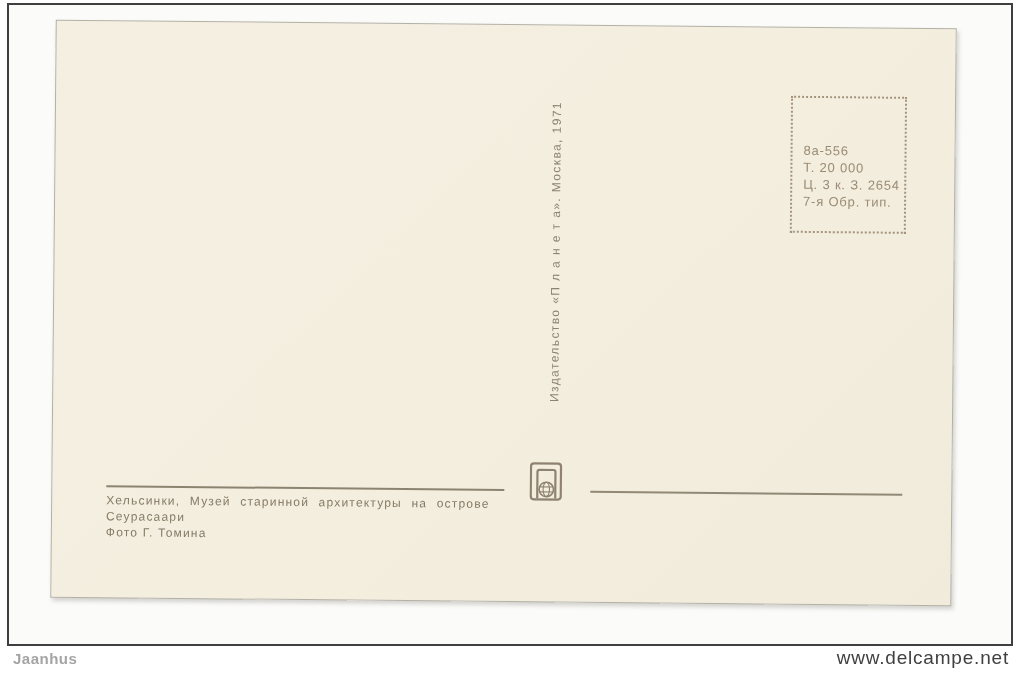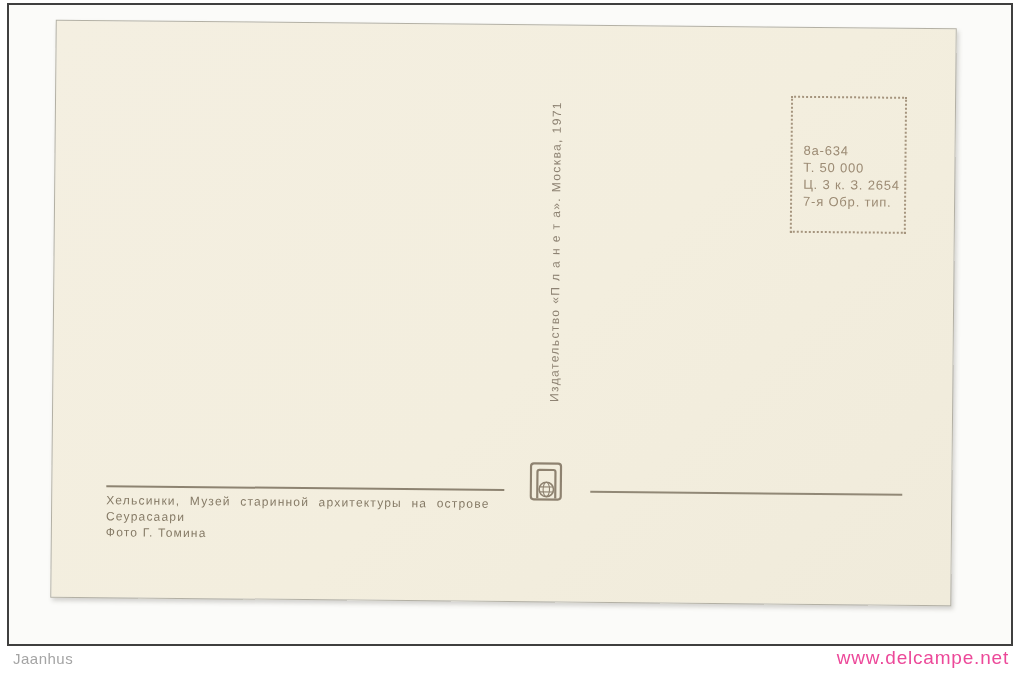--- a/index.html
+++ b/index.html
@@ -74,39 +74,40 @@
     line-height: 16px;
     letter-spacing: 1.2px;
   }
   .caption-line1 { word-spacing: 5px; white-space: nowrap; }
   .watermark-left {
     position: absolute;
     left: 13px; top: 650px;
     font-size: 15px;
     color: #a4a4a4;
     letter-spacing: 0.5px;
+    font-weight: bold;
   }
   .watermark-right {
     position: absolute;
     right: 11px; top: 647px;
     font-size: 19px;
-    color: #ec4899;
+    color: #404040;
     letter-spacing: 0.8px;
   }
 </style>
 </head>
 <body>
 
 <div class="scan-frame"></div>
 
 <div class="postcard">
 
   <div class="stamp-box">
-    <div class="stamp-line">8а-634</div>
-    <div class="stamp-line">Т. 50 000</div>
+    <div class="stamp-line">8а-556</div>
+    <div class="stamp-line">Т. 20 000</div>
     <div class="stamp-line">Ц. 3 к. З. 2654</div>
     <div class="stamp-line">7-я Обр. тип.</div>
   </div>
 
   <div class="publisher-vertical">Издательство «П л а н е т а».  Москва, 1971</div>
 
   <div class="publisher-logo">
     <svg width="34" height="40" viewBox="0 0 34 40" xmlns="http://www.w3.org/2000/svg">
       <rect x="1.5" y="2" width="30" height="36" rx="3" fill="none" stroke="#8e8270" stroke-width="2.2"></rect>
       <path d="M 8 37 L 8 10.5 Q 8 8.5 10 8.5 L 24 8.5 Q 26 8.5 26 10.5 L 26 37" fill="none" stroke="#8e8270" stroke-width="2.2"></path>

